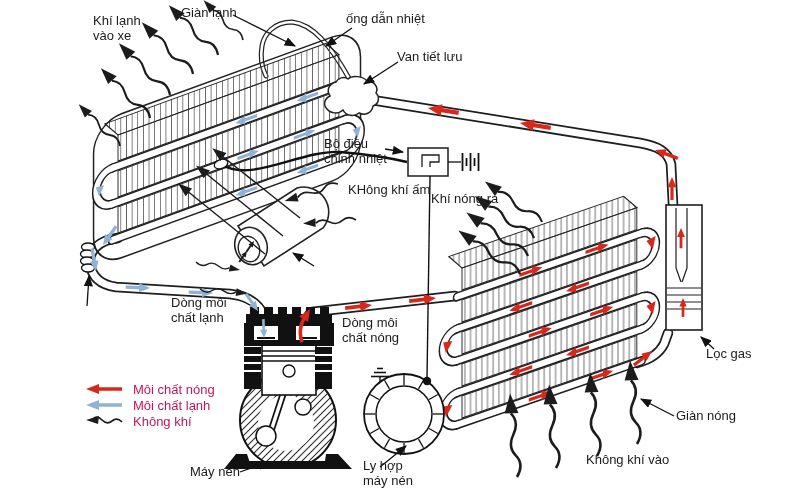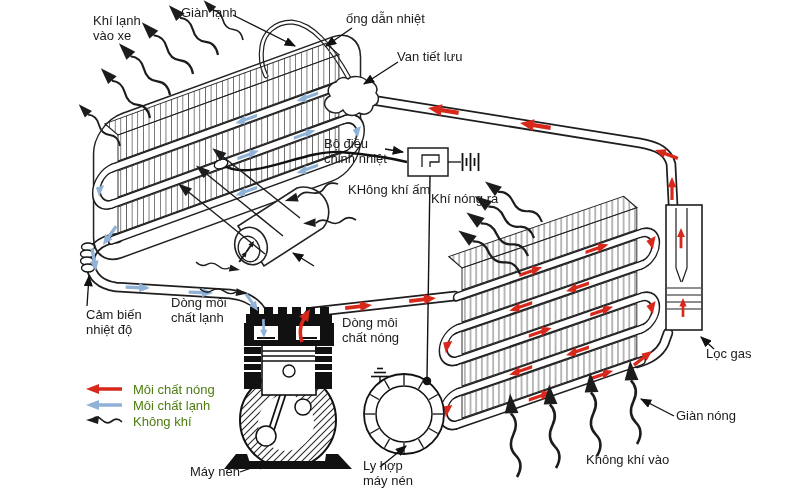--- a/index.html
+++ b/index.html
@@ -2,21 +2,21 @@
 <html><head>
 <meta charset="utf-8">
 <style>
   html,body{margin:0;padding:0;background:#fff;}
   .stage{position:relative;width:800px;height:500px;background:#fff;overflow:hidden;
          font-family:Liberation Sans, sans-serif;}
   .stage svg.scene{position:absolute;left:0;top:0;}
   .lbl{position:absolute;font-size:13px;line-height:1.14;color:#1b1b1b;white-space:nowrap;z-index:2;}
   .legend{position:absolute;left:84px;top:381px;z-index:2;}
   .legrow{display:flex;align-items:center;gap:9px;height:16px;}
-  .legrow .txt{font-size:13px;color:#4d7c0f;white-space:nowrap;}
+  .legrow .txt{font-size:13px;color:#be185d;white-space:nowrap;}
   .rowC{fill:none;stroke:#1e1e1e;stroke-width:9.5;stroke-linecap:round;}
   .rowI{fill:none;stroke:#ffffff;stroke-width:6.4;stroke-linecap:round;}
   .tubeC{fill:none;stroke:#1e1e1e;stroke-width:10.5;stroke-linecap:round;stroke-linejoin:round;}
   .tubeI{fill:none;stroke:#ffffff;stroke-width:7;stroke-linecap:round;stroke-linejoin:round;}
   .thinC{fill:none;stroke:#1e1e1e;stroke-width:5;stroke-linecap:round;}
   .thinI{fill:none;stroke:#ffffff;stroke-width:2.6;stroke-linecap:round;}
   .leader{stroke:#111;stroke-width:1.3;fill:none;}
   .wire{stroke:#111;fill:none;}
 </style>
 </head>
@@ -335,24 +335,20 @@
 <div class="lbl" style="left:324px;top:137px">
   <div>Bộ điều</div>
   <div>chỉnh nhiệt</div>
 </div>
 <div class="lbl" style="left:348px;top:183px">
   <div>KHông khí ấm</div>
 </div>
 <div class="lbl" style="left:431px;top:192px">
   <div>Khí nóng ra</div>
 </div>
-<div class="lbl" style="left:86px;top:308px">
-  <div>Cảm biến</div>
-  <div>nhiệt độ</div>
-</div>
 <div class="lbl" style="left:171px;top:296px">
   <div>Dòng môi</div>
   <div>chất lạnh</div>
 </div>
 <div class="lbl" style="left:342px;top:316px">
   <div>Dòng môi</div>
   <div>chất nóng</div>
 </div>
 <div class="lbl" style="left:190px;top:465px">
   <div>Máy nén</div>

